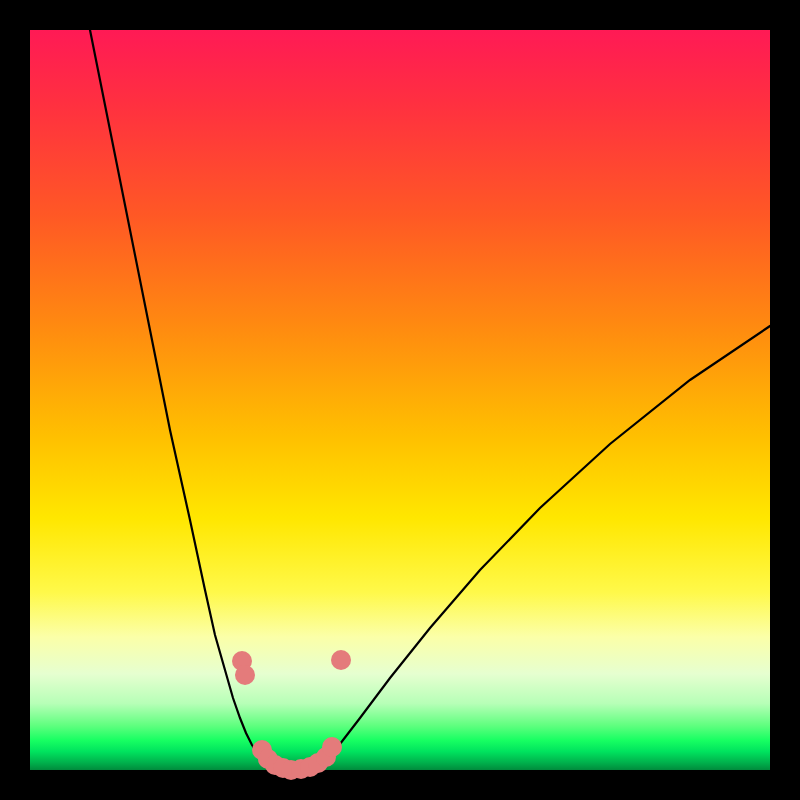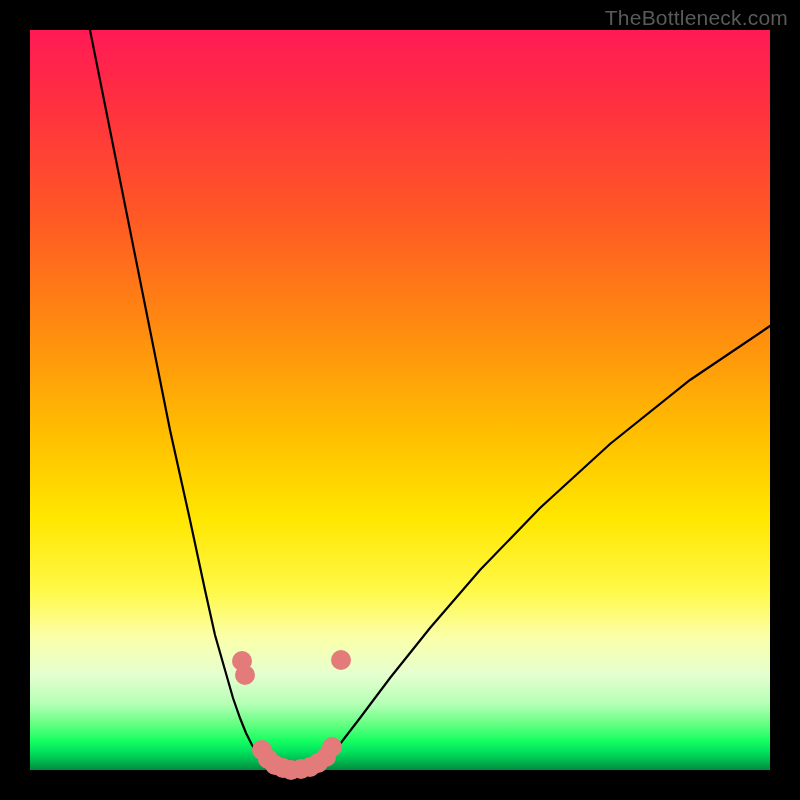--- a/index.html
+++ b/index.html
@@ -88,14 +88,13 @@
           <circle cx="261" cy="740" r="10" class="marker"></circle>
           <circle cx="271" cy="739" r="10" class="marker"></circle>
           <circle cx="280" cy="737" r="10" class="marker"></circle>
           <circle cx="288" cy="733" r="10" class="marker"></circle>
           <circle cx="296" cy="727" r="10" class="marker"></circle>
           <circle cx="302" cy="717" r="10" class="marker"></circle>
           <circle cx="311" cy="630" r="10" class="marker"></circle>
         </g>
     </svg>
   </div>
-  <div class="watermark">TheBottleneck.com</div>
 </div>
 
 </body></html>

